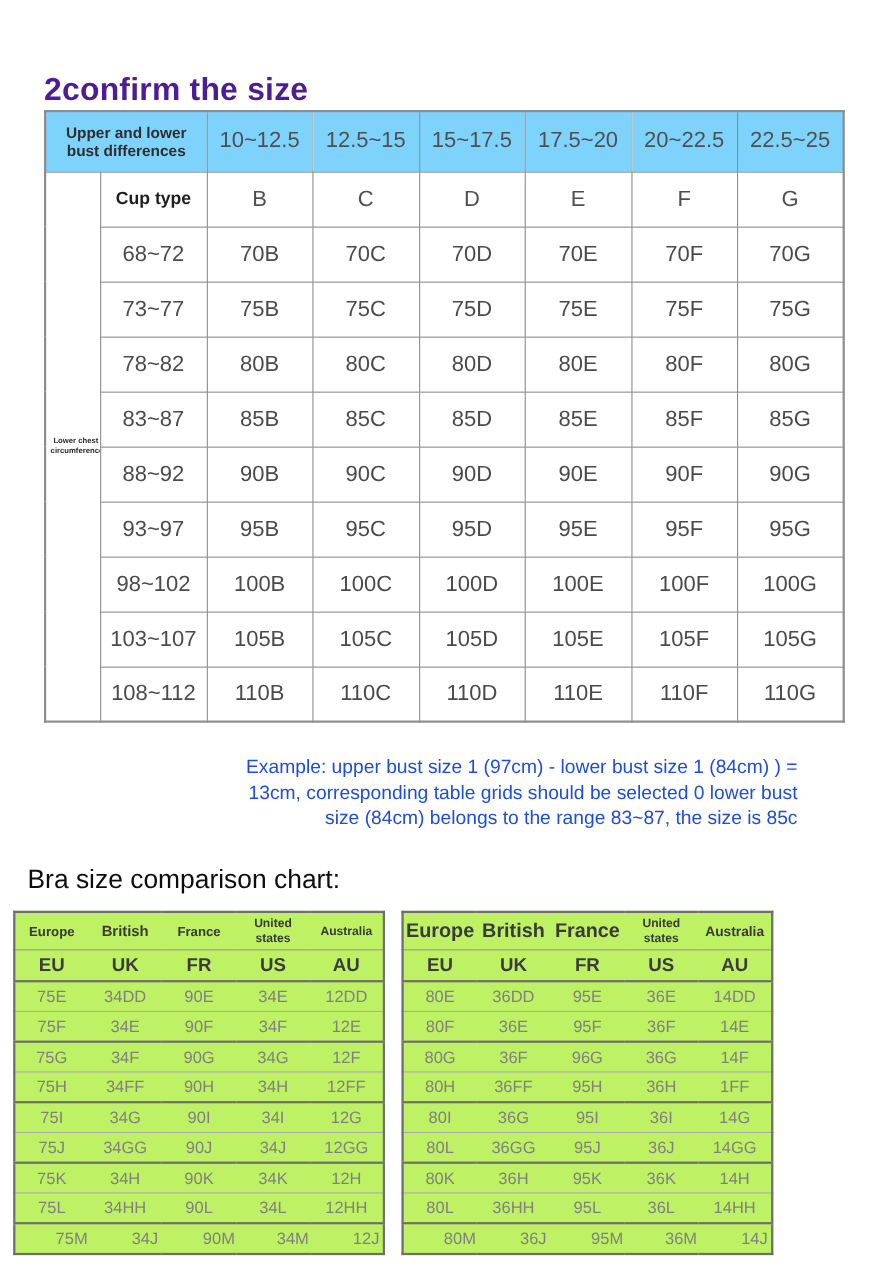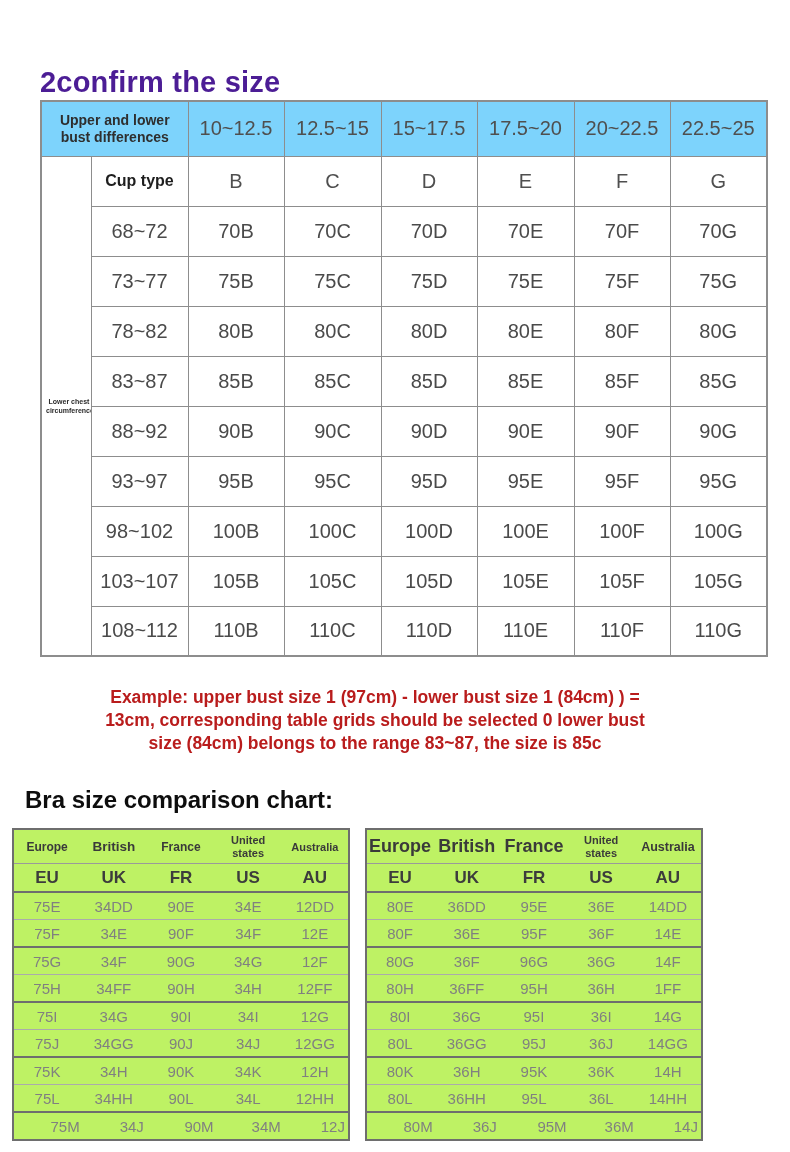--- a/index.html
+++ b/index.html
@@ -35,27 +35,27 @@
     display:block;padding-left:4px;width:46px;
     font-size:7px;font-weight:700;color:#2a2a2a;line-height:1.3;
   }
   td.cup-label{font-size:16px;font-weight:700;color:#1e1e1e;}
   td.cup{font-size:20px;color:#4f4f4f;}
   tr.dr{height:50px;}
   td.range,td.size{font-size:20px;color:#4a4a4a;}
   
   .example{
     position:absolute;left:25px;top:686px;width:700px;
-    text-align:center;font-size:17.5px;font-weight:700;color:#b91c1c;
+    text-align:right;font-size:17.5px;font-weight:400;color:#1d4ed8;
     line-height:1.3;
   }
   
   .cmp-heading{
     position:absolute;left:25px;top:786px;
-    font-size:24px;font-weight:700;color:#0d0d0d;
+    font-size:24px;font-weight:400;color:#0d0d0d;
   }
   .cmp-row{position:absolute;left:12px;top:828px;display:flex;gap:15px;}
   table.cmp{
     border-collapse:collapse;table-layout:fixed;width:338px;
     border:2px solid #6e6e6e;background:#bef264;
   }
   table.cmp th, table.cmp td{
     text-align:center;vertical-align:middle;padding:0;border:none;
   }
   table.cmp tr.country th{height:33px;border-bottom:1px solid #9a9a9a;color:#3a3a3a;font-weight:700;}

